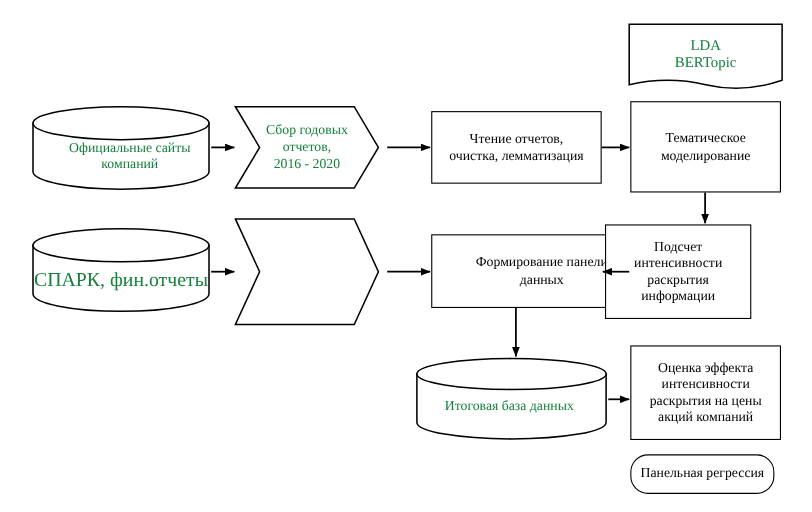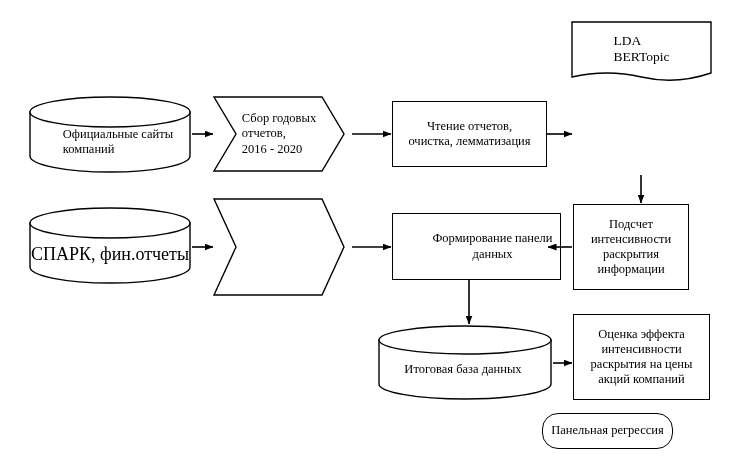--- a/index.html
+++ b/index.html
@@ -46,21 +46,22 @@
     top: 0;
     width: 738px;
     height: 465px;
     overflow: visible;
   }
   .cyl-label, .arrowbox-label, .doc-label {
     position: absolute;
     display: flex;
     align-items: center;
     justify-content: center;
-    color: #000000;
+    text-align: center;
+    color: #15803d;
     white-space: pre-line;
     line-height: 1.22;
     box-sizing: border-box;
   }
 </style>
 </head>
 <body>
 
 <div id="canvas">
 
@@ -86,53 +87,57 @@
 
   <svg class="svgnode" style="left:214px; top:199px; width:130px; height:96px;">
     <path d="M0,0 L108,0 L130,48 L108,96 L0,96 L22,48 Z" fill="#ffffff" stroke="#000000" stroke-width="1.4"></path>
   </svg>
 
   <div class="node rect" style="left:392px; top:101px; width:155px; height:66px; font-size:12.5px;">
     <span class="label">Чтение отчетов,
 очистка, лемматизация</span>
   </div>
 
+  <div class="node rect" style="left:573px; top:92px; width:137px; height:83px; font-size:12.5px;">
+    <span class="label">Тематическое
+моделирование</span>
+  </div>
 
   <svg class="svgnode" style="left:571px; top:21px; width:141px; height:62px;">
     <path d="M1,1 L140,1 L140,52 Q105,64 70.5,56 Q36,48 1,56 Z" fill="#ffffff" stroke="#000000" stroke-width="1.4"></path>
   </svg>
   <div class="doc-label" style="left:573px; top:26px; width:137px; height:46px; font-size:13.5px;">LDA
 BERTopic</div>
 
   <div class="node rect" style="left:392px; top:213px; width:169px; height:67px; font-size:12.5px;padding-left:32px;">
     <span class="label">Формирование панели
 данных</span>
   </div>
 
-  <div class="node rect" style="left:573px; top:204px; width:116px; height:86px; font-size:12.5px;">
+  <div class="node rect" style="left:550px; top:204px; width:133px; height:86px; font-size:12.5px;">
     <span class="label">Подсчет
 интенсивности
 раскрытия
 информации</span>
   </div>
 
   <svg class="svgnode" style="left:377px; top:325px; width:176px; height:75px;">
     <path d="M2,15 L2,59 A86,15 0 0 0 174,59 L174,15 Z" fill="#ffffff" stroke="#000000" stroke-width="1.4"></path>
     <ellipse cx="88" cy="15" rx="86" ry="14" fill="#ffffff" stroke="#000000" stroke-width="1.4"></ellipse>
   </svg>
   <div class="cyl-label" style="left:377px; top:355px; width:172px; height:30px; font-size:12.5px;">Итоговая база данных</div>
 
   <div class="node rect" style="left:573px; top:314px; width:137px; height:86px; font-size:12.5px;justify-content:flex-end;">
     <span class="label">Оценка эффекта
 интенсивности
 раскрытия на цены
 акций компаний</span>
   </div>
 
-  <div class="node rect" style="left:542px; top:413px; width:131px; height:36px; font-size:12.5px;border-radius:16px;">
+  <div class="node rect" style="left:573px; top:413px; width:131px; height:36px; font-size:12.5px;border-radius:16px;">
     <span class="label">Панельная регрессия</span>
   </div>
 
   <svg class="arrows">
     <defs>
       <marker id="ah" markerWidth="9" markerHeight="7" refX="8.5" refY="3.5" orient="auto" markerUnits="userSpaceOnUse">
         <path d="M0,0 L9,3.5 L0,7 z" fill="#000000"></path>
       </marker>
     </defs>
 

